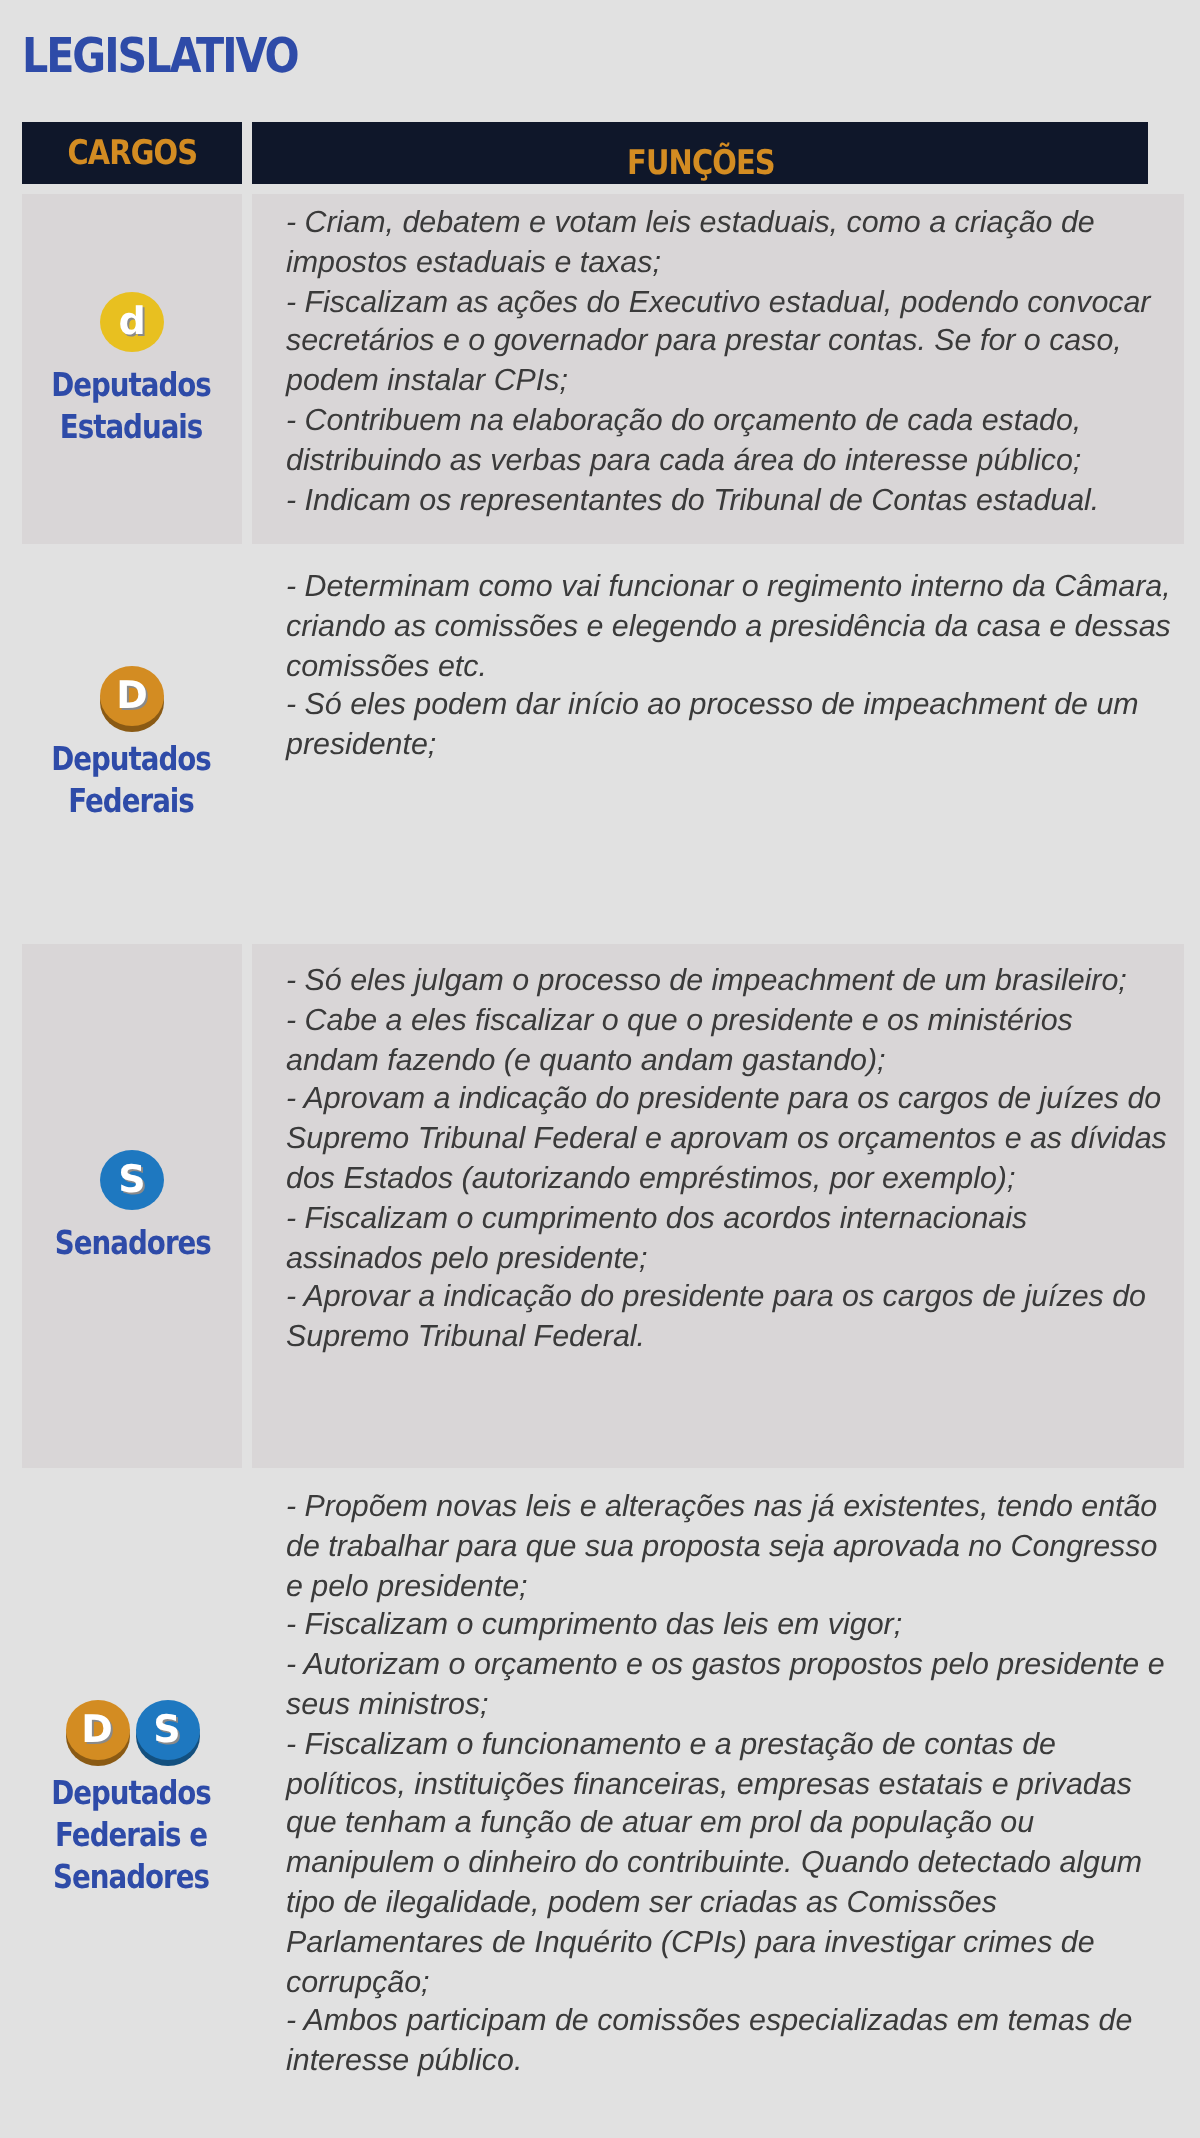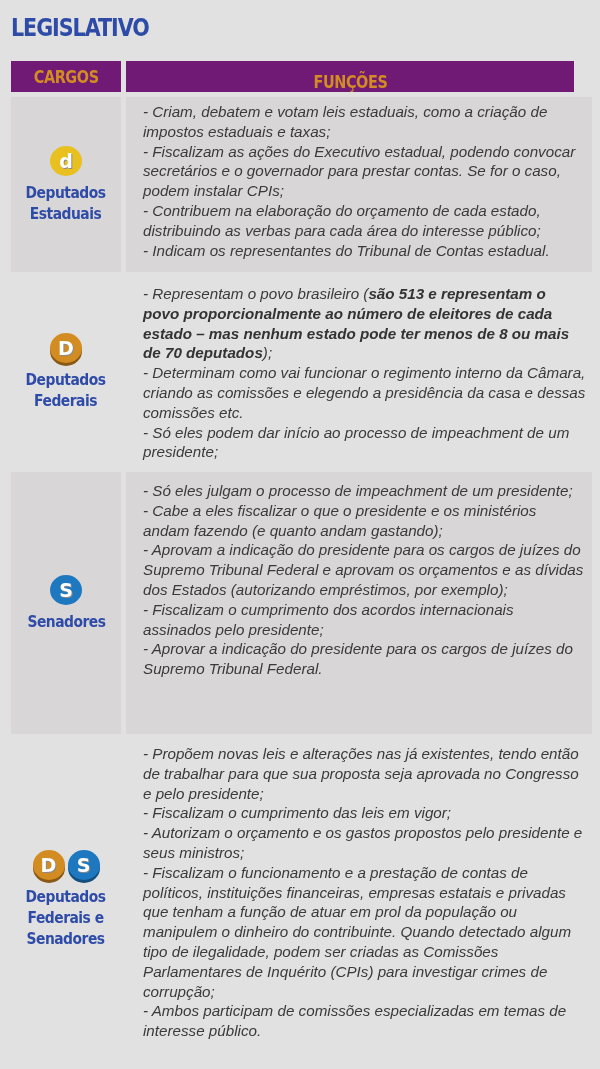--- a/index.html
+++ b/index.html
@@ -10,21 +10,21 @@
     position: relative;
   }
   .title {
     position: absolute; left: 11px; top: 14px;
     font-family: "DejaVu Sans", sans-serif;
     font-weight: bold; font-size: 24px; letter-spacing: -1.2px;
     color: #2e4ba8;
     transform: scaleX(0.86); transform-origin: left top;
   }
   .hdr {
-    position: absolute; top: 61px; height: 31px; background: #701a75;
+    position: absolute; top: 61px; height: 31px; background: #0f172a;
     display: flex; align-items: center; justify-content: center;
     font-family: "DejaVu Sans", sans-serif; font-weight: bold;
     font-size: 17px; color: #d38c22; letter-spacing: -0.5px;
   }
   .hdr span { display: inline-block; transform: scaleX(0.85); }
   .hdr-cargos { left: 11px; width: 110px; }
   .hdr-funcoes { left: 126px; width: 448px; align-items: flex-end; }
 
   .row { position: absolute; left: 0; width: 600px; }
   .cell-c {
@@ -112,41 +112,40 @@
           <span>D</span>
         </div>
       </div>
       <div class="role">
         <div>Deputados</div>
         <div>Federais</div>
       </div>
     </div>
   <div class="cell-f">
     <div class="text" style="top:7px;">
-        <p><span>- Representam o povo brasileiro (</span><b>são 513 e representam o povo proporcionalmente ao número de eleitores de cada estado – mas nenhum estado pode ter menos de 8 ou mais de 70 deputados</b><span>);</span></p>
         <p><span>- Determinam como vai funcionar o regimento interno da Câmara, criando as comissões e elegendo a presidência da casa e dessas comissões etc.</span></p>
         <p><span>- Só eles podem dar início ao processo de impeachment de um presidente;</span></p>
       </div>
   </div>
 </div>
 
 <div class="row shaded" style="top:472px;height:262px;">
   <div class="cell-c">
       <div class="badges">
         <div class="badge badge-blue">
           <span>S</span>
         </div>
       </div>
       <div class="role">
         <div>Senadores</div>
       </div>
     </div>
   <div class="cell-f">
     <div class="text" style="top:9px;">
-        <p><span>- Só eles julgam o processo de impeachment de um presidente;</span></p>
+        <p><span>- Só eles julgam o processo de impeachment de um brasileiro;</span></p>
         <p><span>- Cabe a eles fiscalizar o que o presidente e os ministérios andam fazendo (e quanto andam gastando);</span></p>
         <p><span>- Aprovam a indicação do presidente para os cargos de juízes do Supremo Tribunal Federal e aprovam os orçamentos e as dívidas dos Estados (autorizando empréstimos, por exemplo);</span></p>
         <p><span>- Fiscalizam o cumprimento dos acordos internacionais assinados pelo presidente;</span></p>
         <p><span>- Aprovar a indicação do presidente para os cargos de juízes do Supremo Tribunal Federal.</span></p>
       </div>
   </div>
 </div>
 
 <div class="row" style="top:739px;height:320px;">
   <div class="cell-c">

